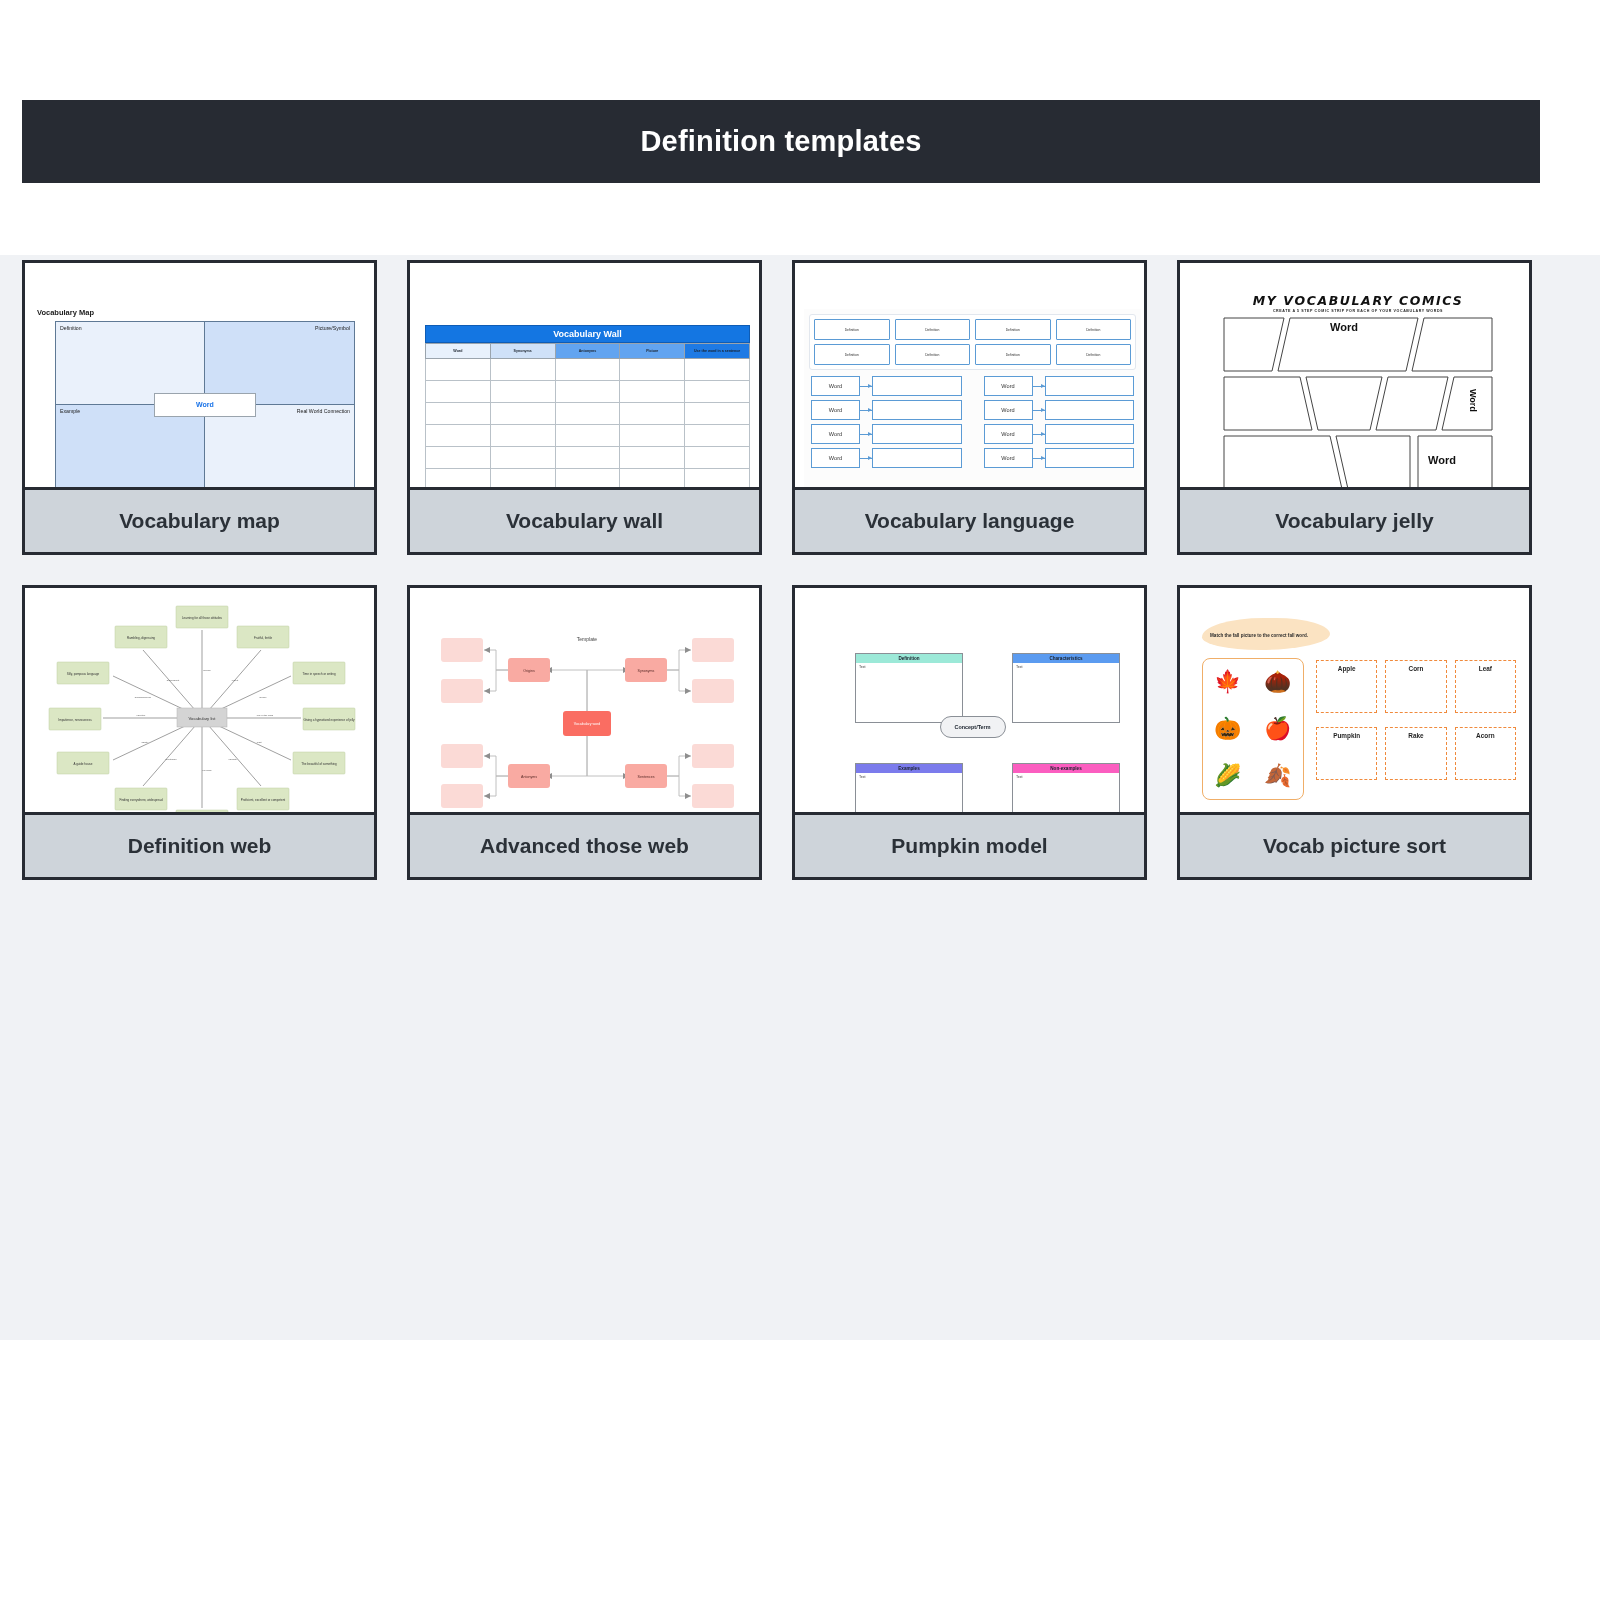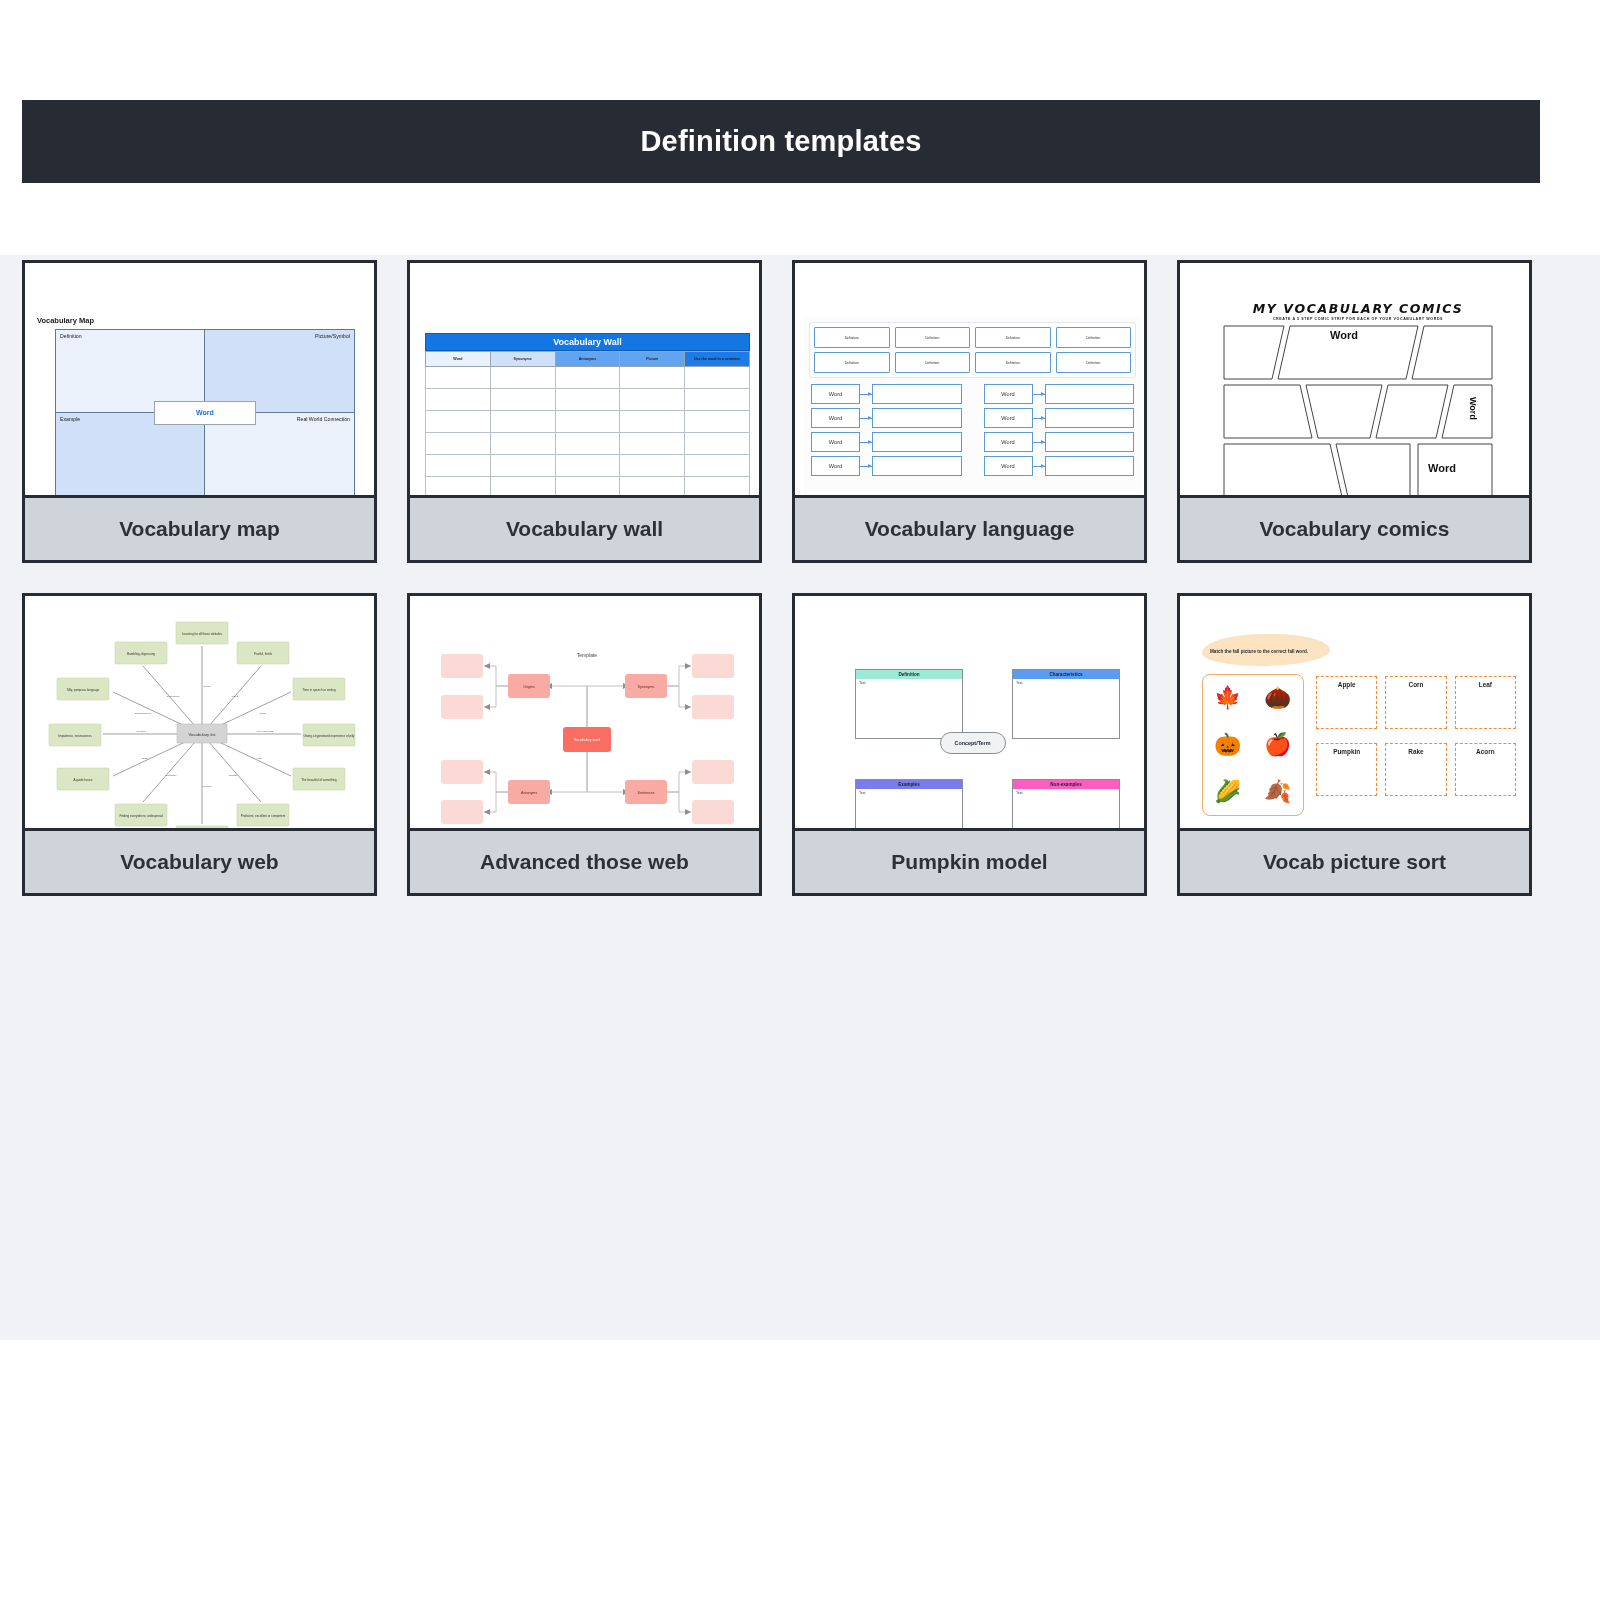--- a/index.html
+++ b/index.html
@@ -22,21 +22,21 @@
   }
   .grid{
     position:absolute;left:22px;top:260px;width:1520px;
     display:grid;grid-template-columns:repeat(4,355px);gap:30px 30px;
   }
   .card{
     width:355px;background:#ffffff;border:3px solid #272b33;box-sizing:border-box;
     display:flex;flex-direction:column;
   }
   .thumb{
-    height:224px;background:#ffffff;position:relative;overflow:hidden;margin-top:8px;
+    height:224px;background:#ffffff;position:relative;overflow:hidden;
   }
   .caption{
     height:62px;background:#ced4da;border-top:3px solid #272b33;
     display:flex;align-items:center;justify-content:center;
   }
   .caption span{font-size:21px;font-weight:bold;color:#2b3138;}
 
   
   .vm{position:absolute;left:12px;top:45px;width:330px;}
   .vm-title{font-size:7.5px;font-weight:bold;color:#1b1b1b;margin-bottom:4px;}
@@ -348,21 +348,21 @@
               <polygon points="114,2 188,2 188,55 126,55" fill="#fff" stroke="#444" stroke-width="1"></polygon>
               <polygon points="196,2 270,2 270,55 196,55" fill="#fff" stroke="#444" stroke-width="1"></polygon>
             </svg>
             <div class="vc-word" style="left:206px;top:20px;">Word</div>
           </div>
 
         </div>
       </div>
     </div>
     <div class="caption">
-      <span>Vocabulary comics</span>
+      <span>Vocabulary jelly</span>
     </div>
   </div>
 
   <div class="card">
     <div class="thumb">
       <svg class="vweb" viewBox="0 0 355 270">
         <g stroke="#777" stroke-width="0.7" fill="none">
           <line x1="177" y1="130" x2="177" y2="42"></line>
           <line x1="177" y1="130" x2="177" y2="220"></line>
           <line x1="177" y1="130" x2="78" y2="130"></line>
@@ -416,21 +416,21 @@
           <text x="182" y="183">full word</text>
           <text x="146" y="172">skepticism</text>
           <text x="120" y="155">affinity</text>
           <text x="116" y="128">effective</text>
           <text x="118" y="110">grandiloquence</text>
           <text x="148" y="93">glorious/not</text>
         </g>
       </svg>
     </div>
     <div class="caption">
-      <span>Vocabulary web</span>
+      <span>Definition web</span>
     </div>
   </div>
 
   <div class="card">
     <div class="thumb">
       <svg class="avw" viewBox="0 0 355 270">
         <text x="177" y="53" font-size="5" text-anchor="middle" fill="#444" font-family="Liberation Sans, sans-serif">Template</text>
 
         <g stroke="#b9b9b9" stroke-width="0.9" fill="none">
           <path d="M177 123 L177 82 L136 82"></path>

